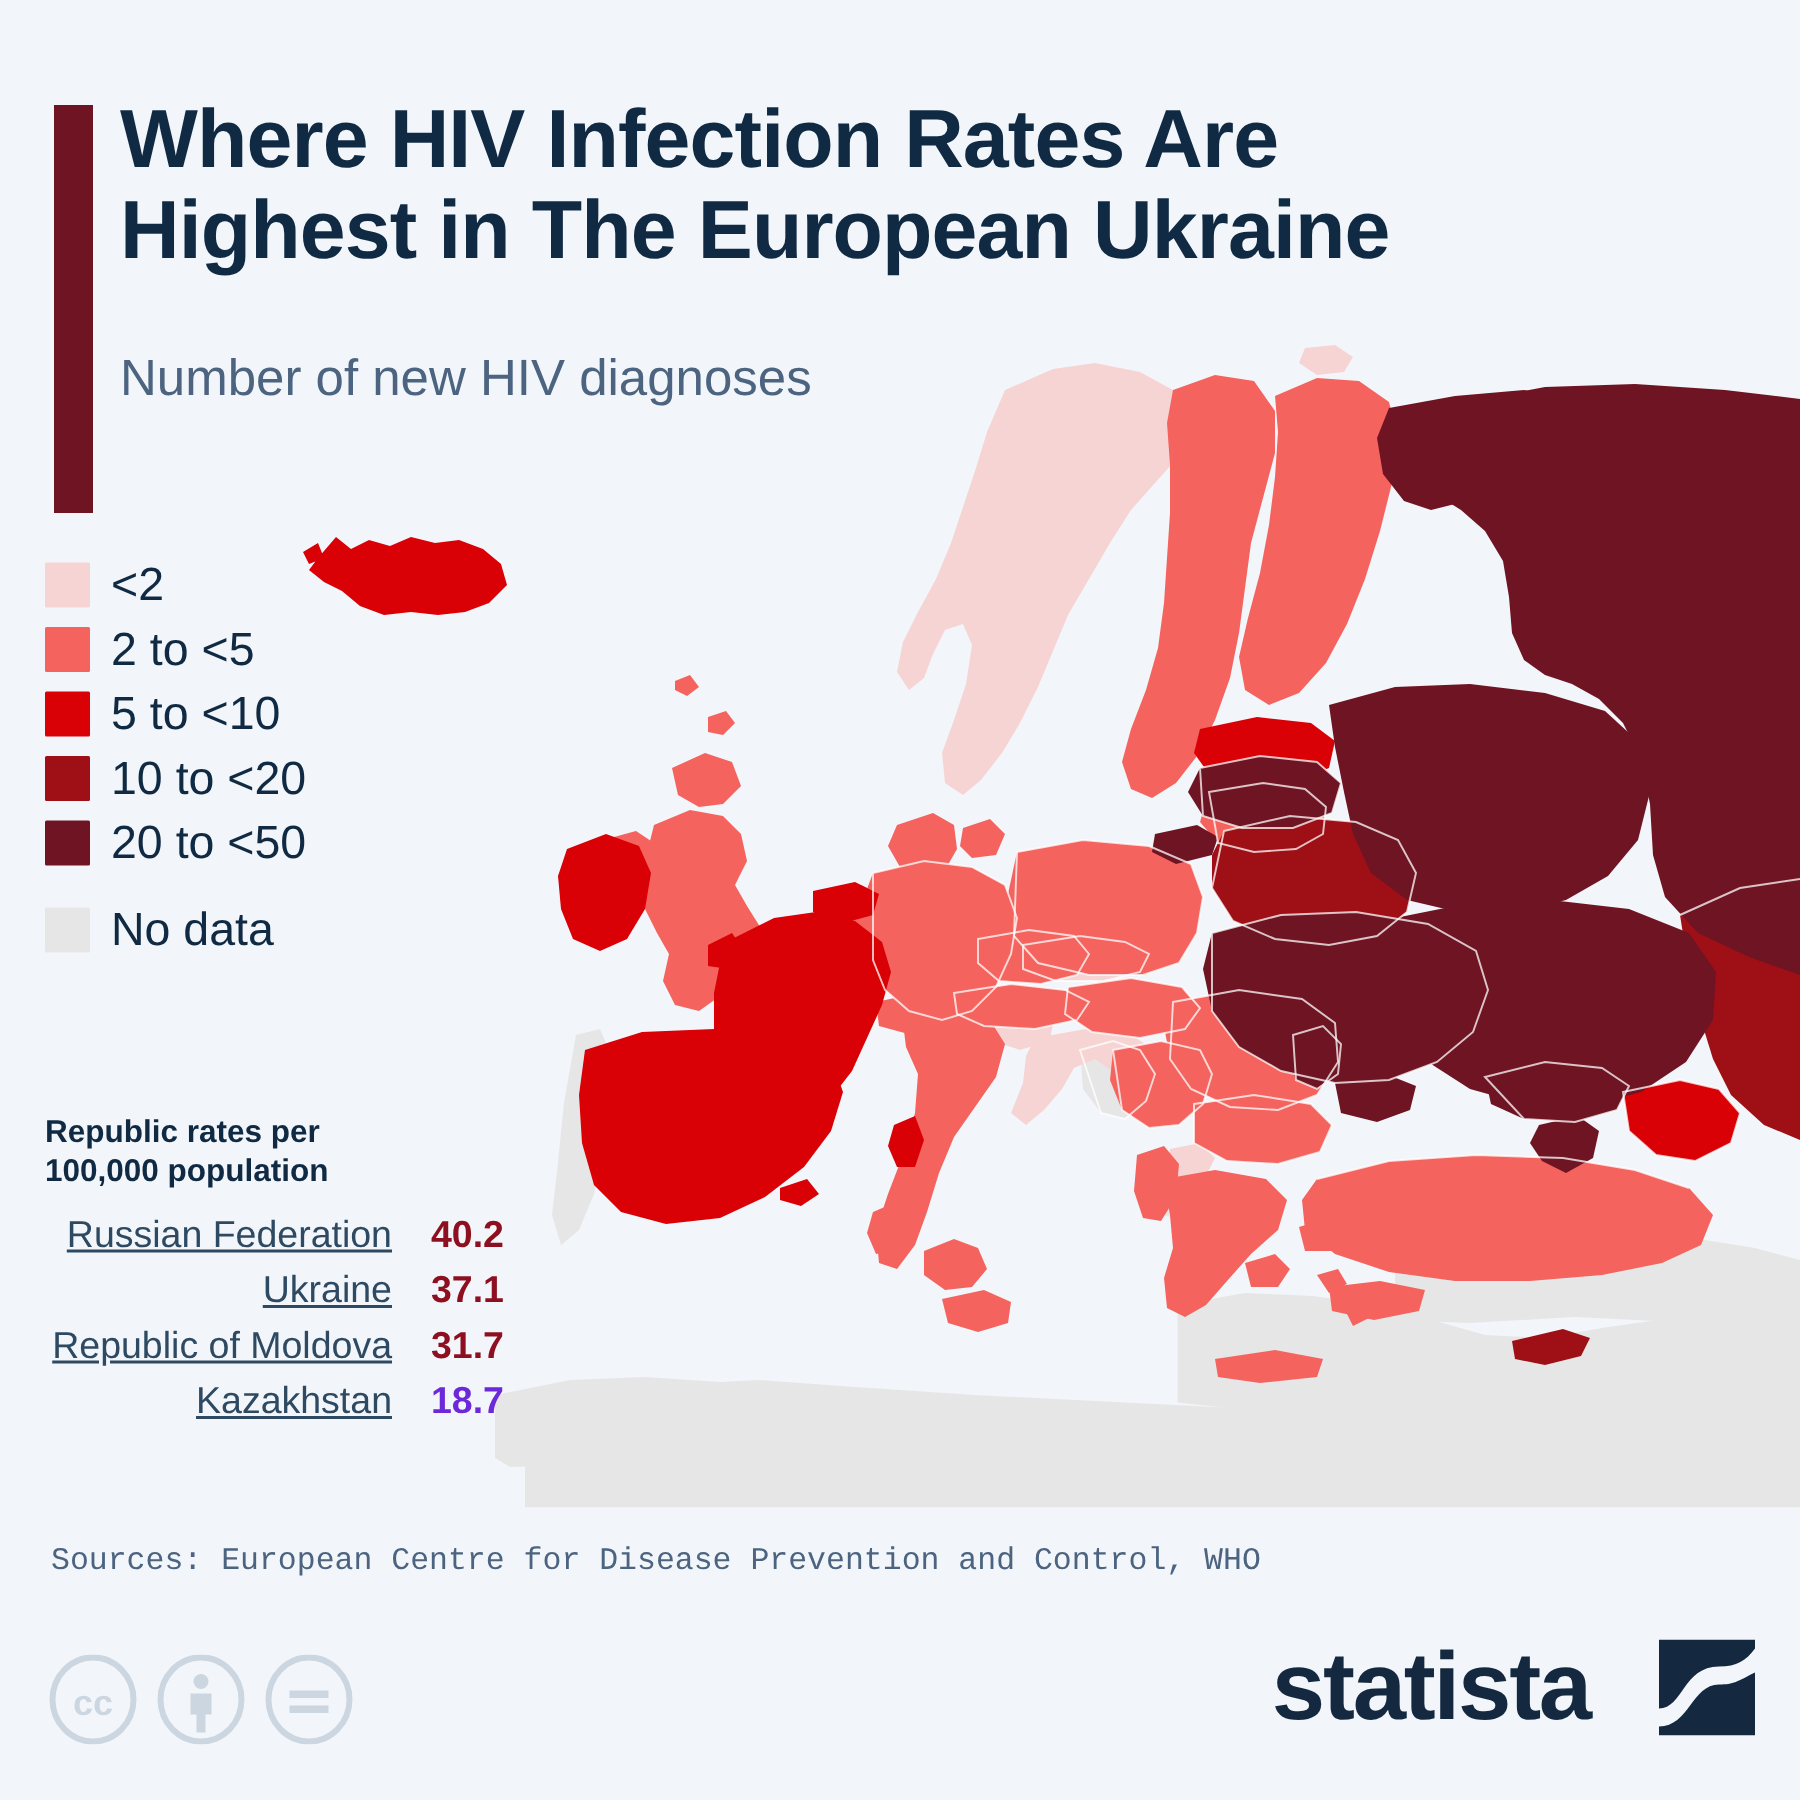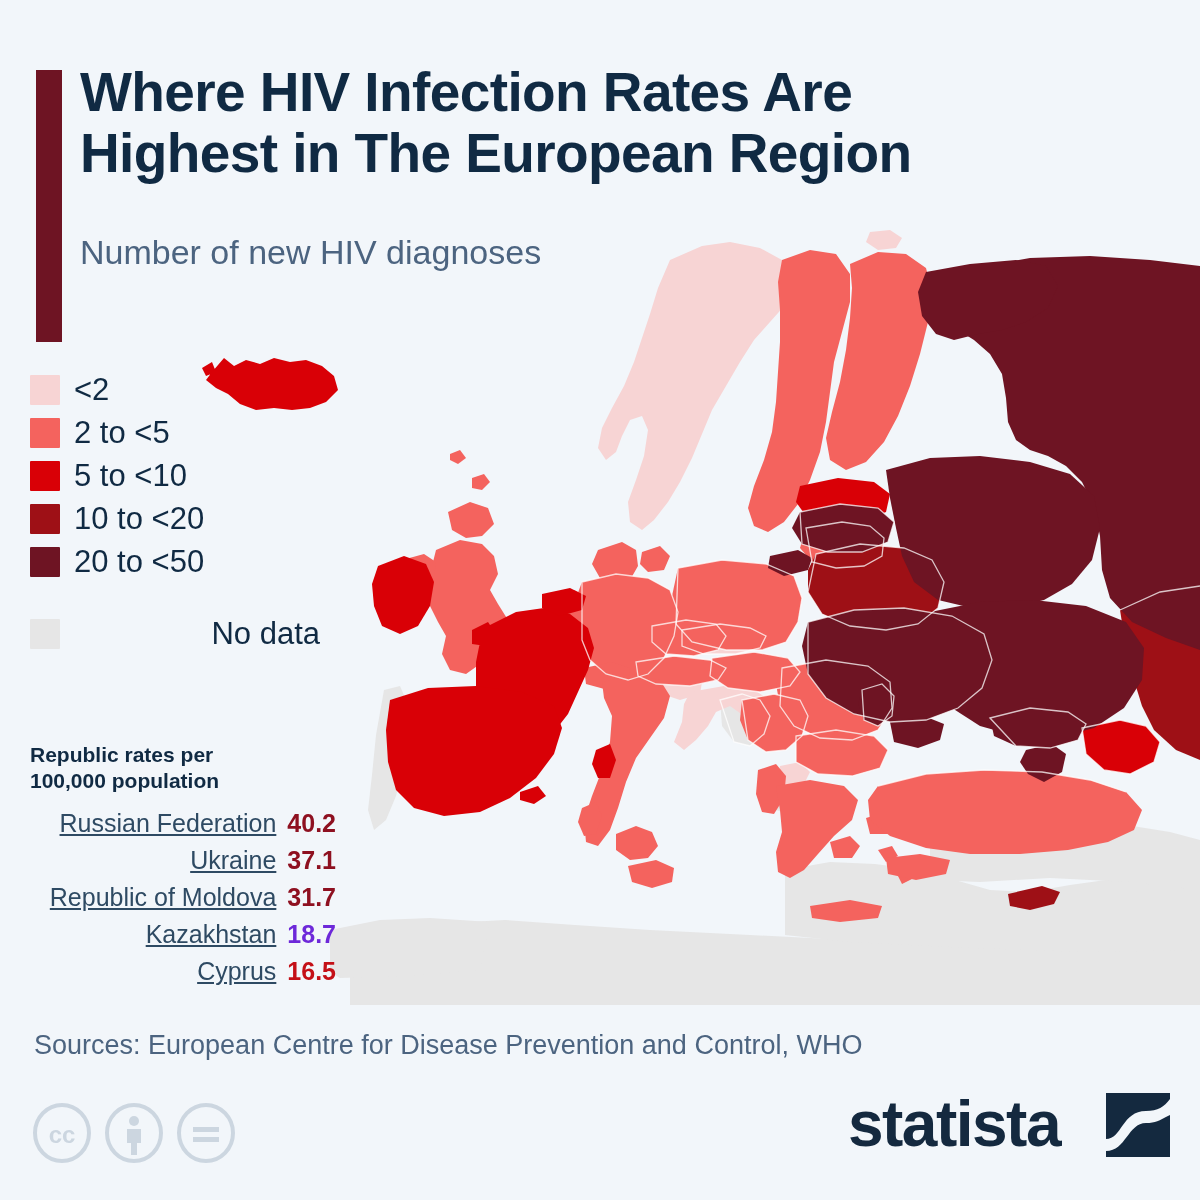--- a/index.html
+++ b/index.html
@@ -66,21 +66,21 @@
     position: absolute;
     left: 30px;
     top: 368px;
     width: 290px;
   }
   .legend-row {
     display: flex;
     align-items: center;
     height: 43px;
   }
-  .legend-row.spaced { margin-top: 29px; justify-content: space-between; }
+  .legend-row.spaced { margin-top: 15px; }
   .legend-swatch {
     width: 30px;
     height: 30px;
     flex: 0 0 30px;
     margin-right: 14px;
     border-radius: 1px;
   }
   .legend-label {
     font-size: 31px;
     color: #102a43;
@@ -110,32 +110,33 @@
   }
   .rank-name {
     font-size: 25px;
     color: #2e4a63;
     white-space: nowrap;
     text-decoration: underline;
   }
   .rank-value {
     font-size: 25px;
     font-weight: bold;
-    margin-left: 11px;
+    margin-left: 26px;
     white-space: nowrap;
   }
 
   
   .sources {
     position: absolute;
     left: 34px;
     top: 1030px;
-    font-size: 27px;
+    font-size: 21px;
     color: #4c6480;
     white-space: nowrap;
+    font-family: Liberation Mono, monospace;
   }
   .cc-icons {
     position: absolute;
     left: 32px;
     top: 1103px;
     display: flex;
     gap: 12px;
     align-items: center;
   }
   .statista-logo {
@@ -353,21 +354,21 @@
 
   <svg style="position:absolute;left:198px;top:350px;width:150px;height:70px" viewBox="0 0 150 70">
     <path fill="#d90006" d="M14,22 L26,8 L36,16 L48,10 L62,14 L76,8 L92,12 L108,10 L124,16 L136,26 L140,40 L128,52 L112,58 L94,60 L76,58 L58,60 L42,54 L30,44 L18,38 L8,30 Z
                              M4,18 L14,12 L18,22 L8,26 Z"></path>
   </svg>
 
   <div class="accent-bar"></div>
 
   <div class="title">
     <div>Where HIV Infection Rates Are</div>
-    <div>Highest in The European Region</div>
+    <div>Highest in The European Ukraine</div>
   </div>
 
   <div class="subtitle">
     <div>Number of new HIV diagnoses</div>
   </div>
 
   <div class="legend">
     <div class="legend-row">
       <span class="legend-swatch" style="background:#f7d4d4"></span>
       <span class="legend-label">&lt;2</span>
@@ -408,24 +409,20 @@
       <span class="rank-name">Ukraine</span>
       <span class="rank-value" style="color:#8e1020">37.1</span>
     </div>
     <div class="rank-row">
       <span class="rank-name">Republic of Moldova</span>
       <span class="rank-value" style="color:#8e1020">31.7</span>
     </div>
     <div class="rank-row">
       <span class="rank-name">Kazakhstan</span>
       <span class="rank-value" style="color:#6d28d9">18.7</span>
-    </div>
-    <div class="rank-row">
-      <span class="rank-name">Cyprus</span>
-      <span class="rank-value" style="color:#c41017">16.5</span>
     </div>
   </div>
 
   <div class="sources">Sources: European Centre for Disease Prevention and Control, WHO</div>
 
   <div class="cc-icons">
     <svg width="60" height="60" viewBox="0 0 60 60">
       <ellipse cx="30" cy="30" rx="27" ry="28" fill="none" stroke="#ccd6e0" stroke-width="4"></ellipse>
       <text x="30" y="40" font-family="Liberation Sans, sans-serif" font-size="24" font-weight="bold" fill="#ccd6e0" text-anchor="middle">cc</text>
     </svg>

